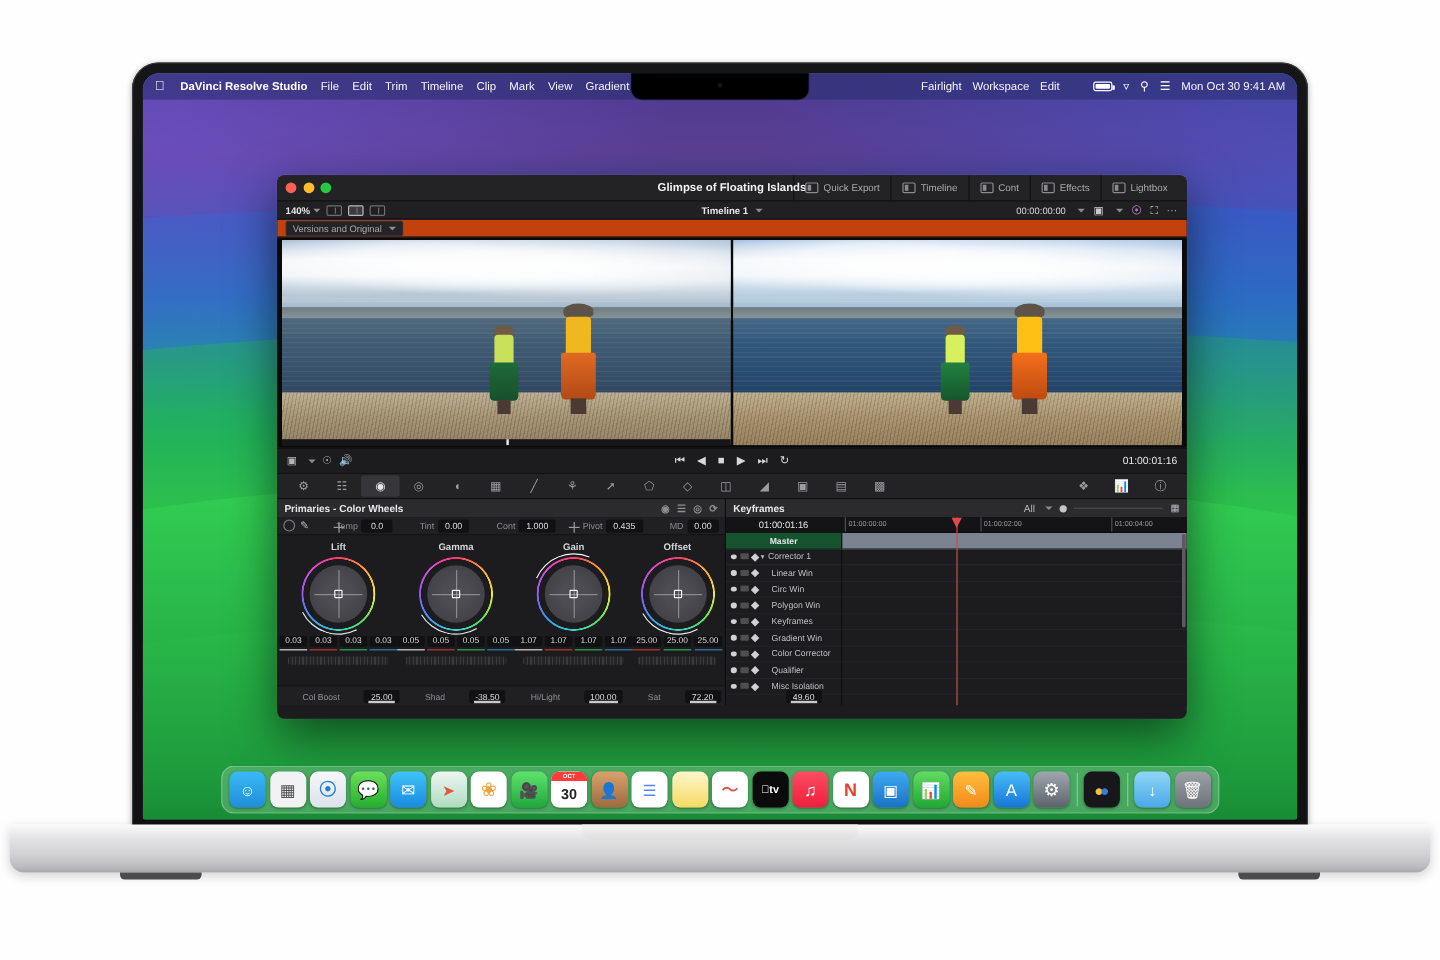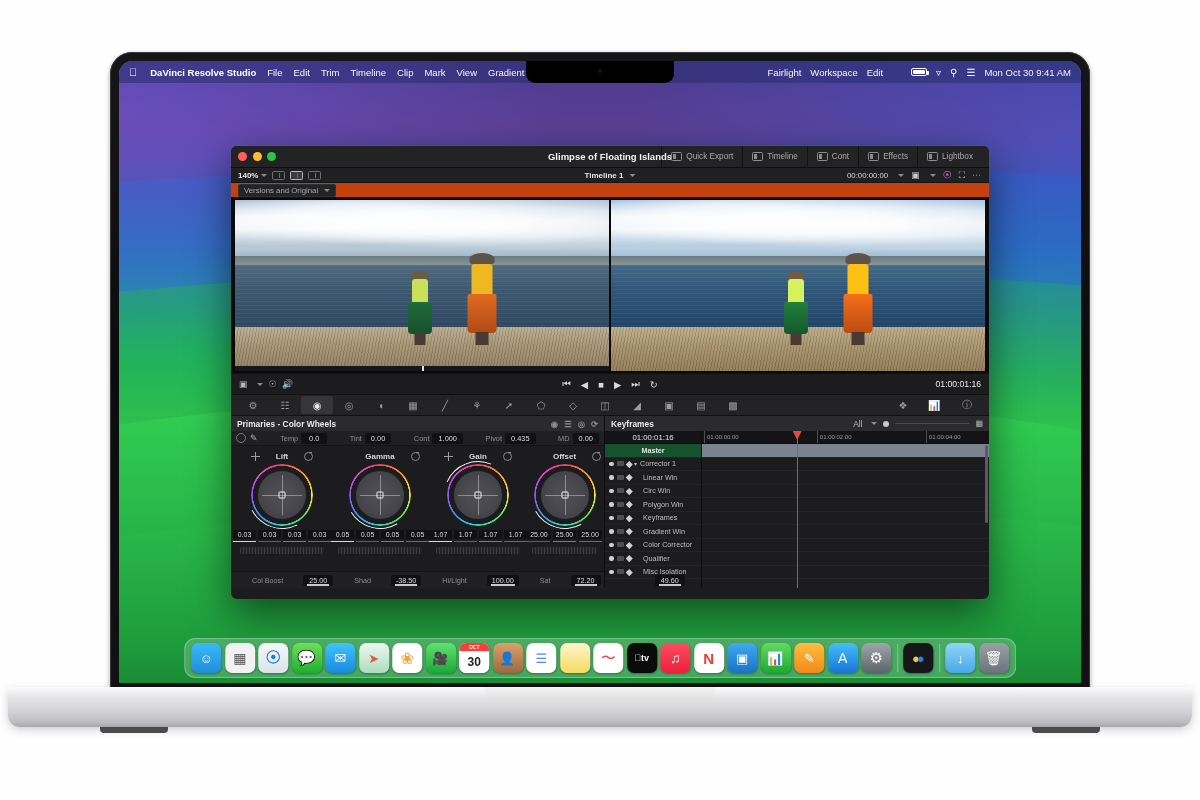--- a/index.html
+++ b/index.html
@@ -173,21 +173,21 @@
   .pal-head .hr{ margin-left:auto; display:flex; gap:6px; align-items:center; color:#8d8d93; }
   .pal-params{ height:15px; background:#202023; display:flex; align-items:center; gap:4px; padding:0 5px;
                border-bottom:1px solid #141416; }
   .pp{ display:flex; align-items:center; gap:3px; }
   .pp-l{ color:#8e8e94; font-size:7.4px; }
   .pp-v{ background:#111113; color:#dcdce0; font-size:7.4px; padding:1px 6px; border-radius:2px; min-width:26px;
          text-align:center; }
   .circ-btn{ width:10px;height:10px;border:1px solid #76767c;border-radius:50%; }
   .wheels{ flex:1; display:flex; padding:4px 2px 0 2px; }
   .wheel-col{ flex:1; display:flex; flex-direction:column; align-items:center; }
-  .wheel-hd{ display:flex; align-items:center; justify-content:center; gap:16px; width:100%; height:13px; }
+  .wheel-hd{ display:flex; align-items:center; justify-content:center; gap:16px; width:100%; height:13px;flex-direction:column; }
   .wheel-lbl{ color:#d5d5d9; font-size:8px; font-weight:bold; }
   .reset{ width:9px;height:9px;border:1px solid #86868c; border-radius:50%; position:relative;}
   .reset:after{content:"";position:absolute;left:4px;top:-1px;width:3px;height:3px;border-top:1px solid #86868c;}
   .sun{ width:9px; height:9px; position:relative; }
   .sun:before,.sun:after{content:"";position:absolute;background:#9a9aa0;}
   .sun:before{left:4px;top:0;width:1px;height:9px;}
   .sun:after{left:0;top:4px;width:9px;height:1px;}
   .wheel{ width:62px; height:62px; border-radius:50%; position:relative; margin-top:1px; }
   .ring{ position:absolute; inset:0; border-radius:50%;
     background:conic-gradient(#ff3b6b,#ff9f2e,#f5e93c,#57e05b,#33d9c8,#3a9bf0,#8a5bf0,#e04bd6,#ff3b6b);

